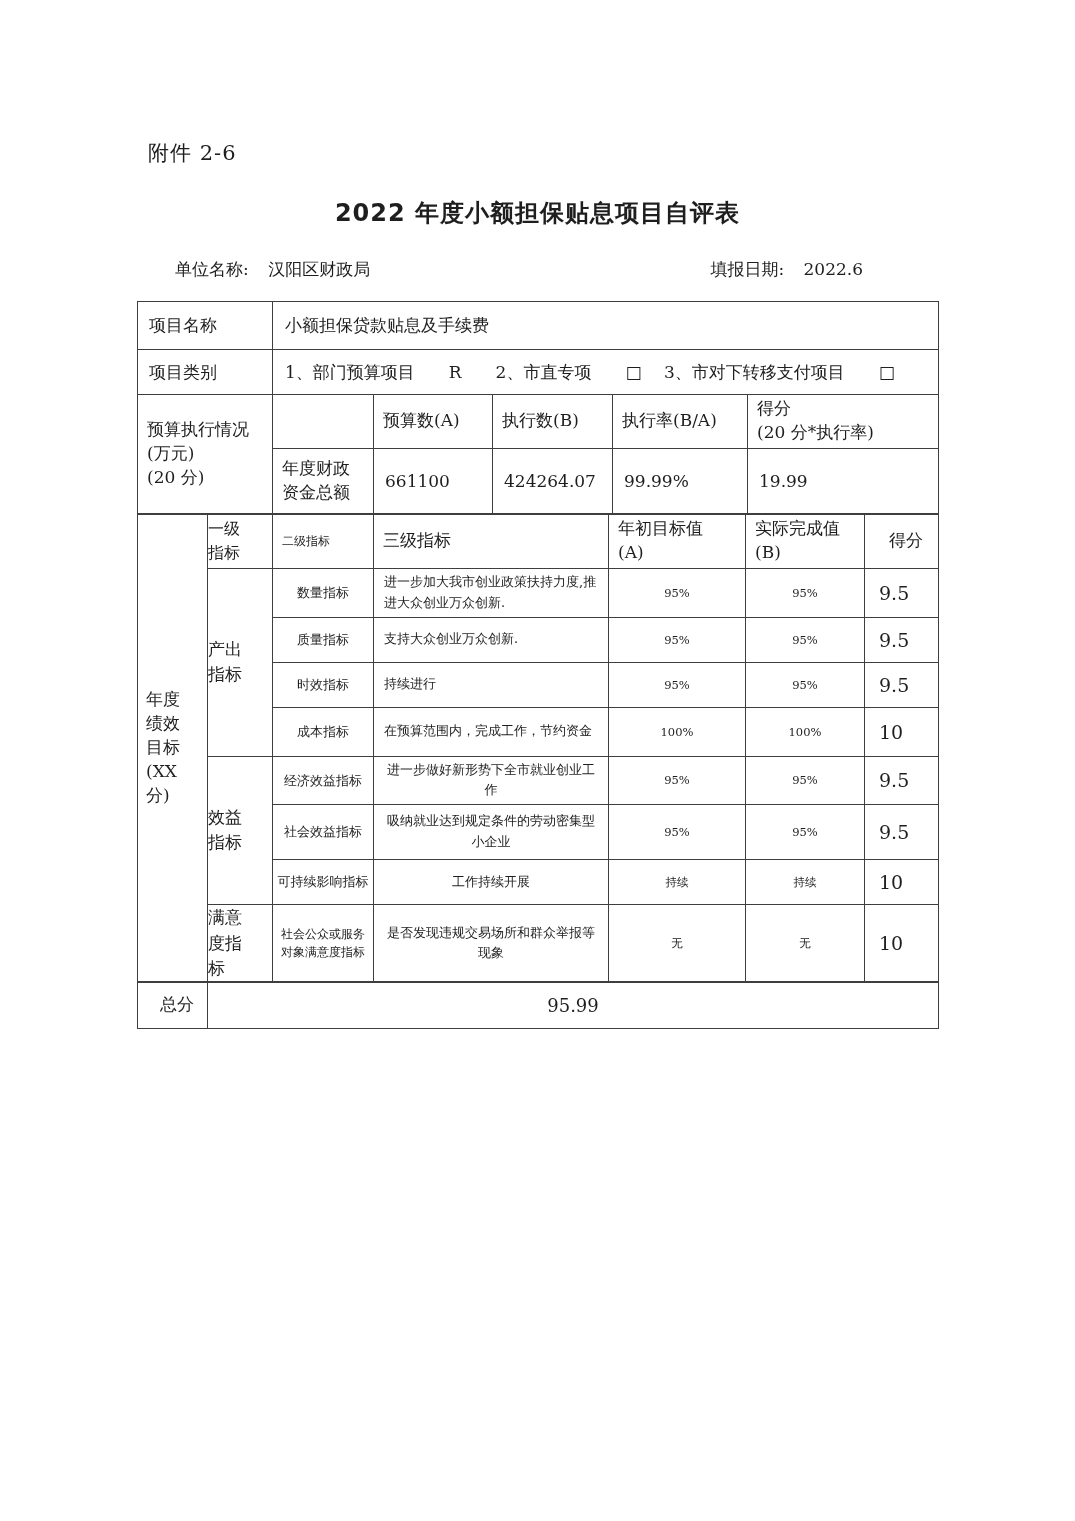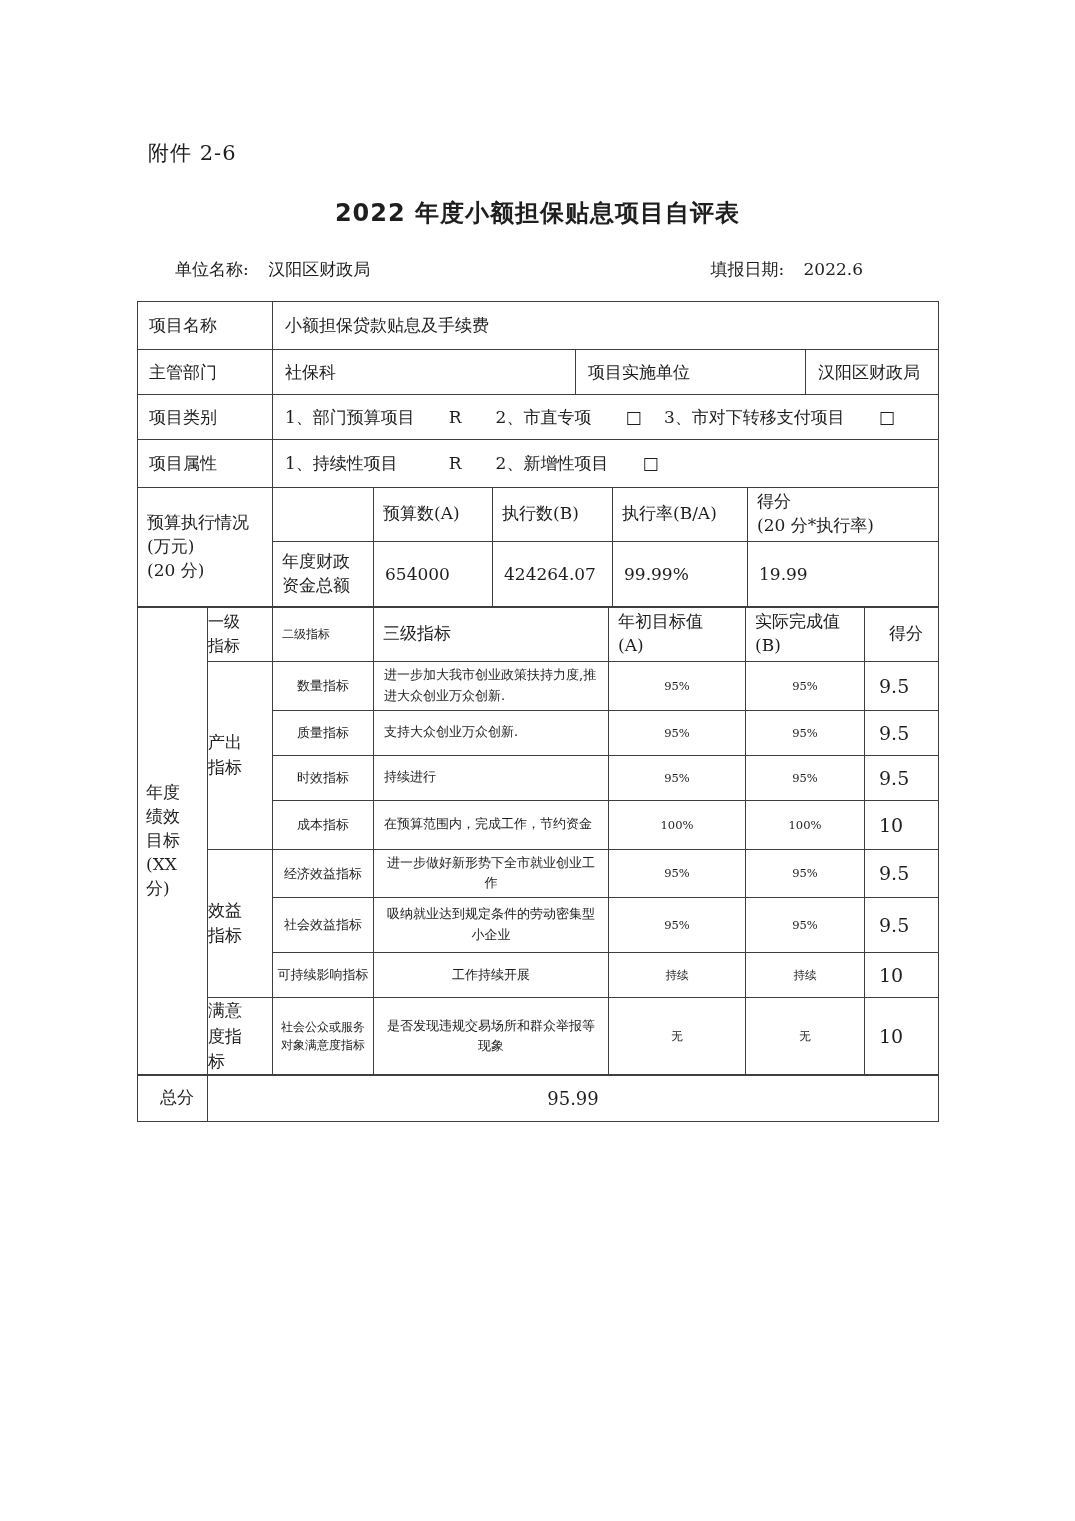--- a/index.html
+++ b/index.html
@@ -64,32 +64,22 @@
           <col style="width:303px">
           <col style="width:230px">
           <col style="width:133px">
         </colgroup>
       <tbody>
           <tr style="height:48px">
         <td class="lbl">项目名称</td>
         <td class="val" colspan="3">小额担保贷款贴息及手续费</td>
       </tr>
       <tr style="height:45px">
-        <td class="lbl">主管部门</td>
-        <td class="val">社保科</td>
-        <td class="val">项目实施单位</td>
-        <td class="val">汉阳区财政局</td>
-      </tr>
-      <tr style="height:45px">
         <td class="lbl">项目类别</td>
         <td class="val" colspan="3">1、部门预算项目　　R　　2、市直专项　　□　 3、市对下转移支付项目　　□</td>
-      </tr>
-      <tr style="height:48px">
-        <td class="lbl">项目属性</td>
-        <td class="val" colspan="3">1、持续性项目　　　R　　2、新增性项目　　□</td>
       </tr>
     </tbody>
       </table>
 
     <table class="band">
       <colgroup>
           <col style="width:135px">
           <col style="width:101px">
           <col style="width:119px">
           <col style="width:120px">
@@ -104,21 +94,21 @@
         <td></td>
         <td class="hdr">预算数(A)</td>
         <td class="hdr">执行数(B)</td>
         <td class="hdr">执行率(B/A)</td>
         <td class="hdr ml">得分
 (20 分*执行率)</td>
       </tr>
       <tr style="height:66px">
         <td class="hdr ml">年度财政
 资金总额</td>
-        <td class="num">654000</td>
+        <td class="num">661100</td>
         <td class="num">424264.07</td>
         <td class="num">99.99%</td>
         <td class="num">19.99</td>
       </tr>
     </tbody>
       </table>
 
     <table class="band">
       <colgroup>
           <col style="width:70px">

